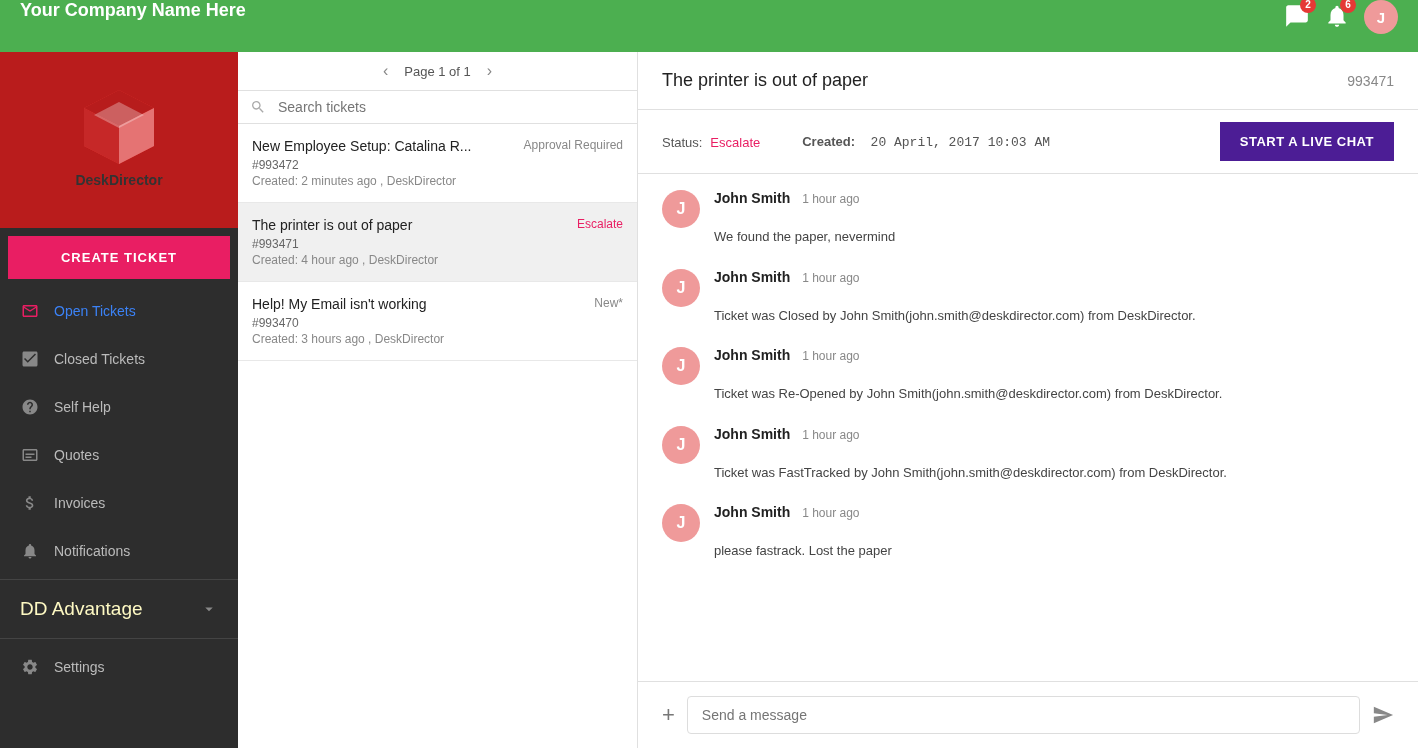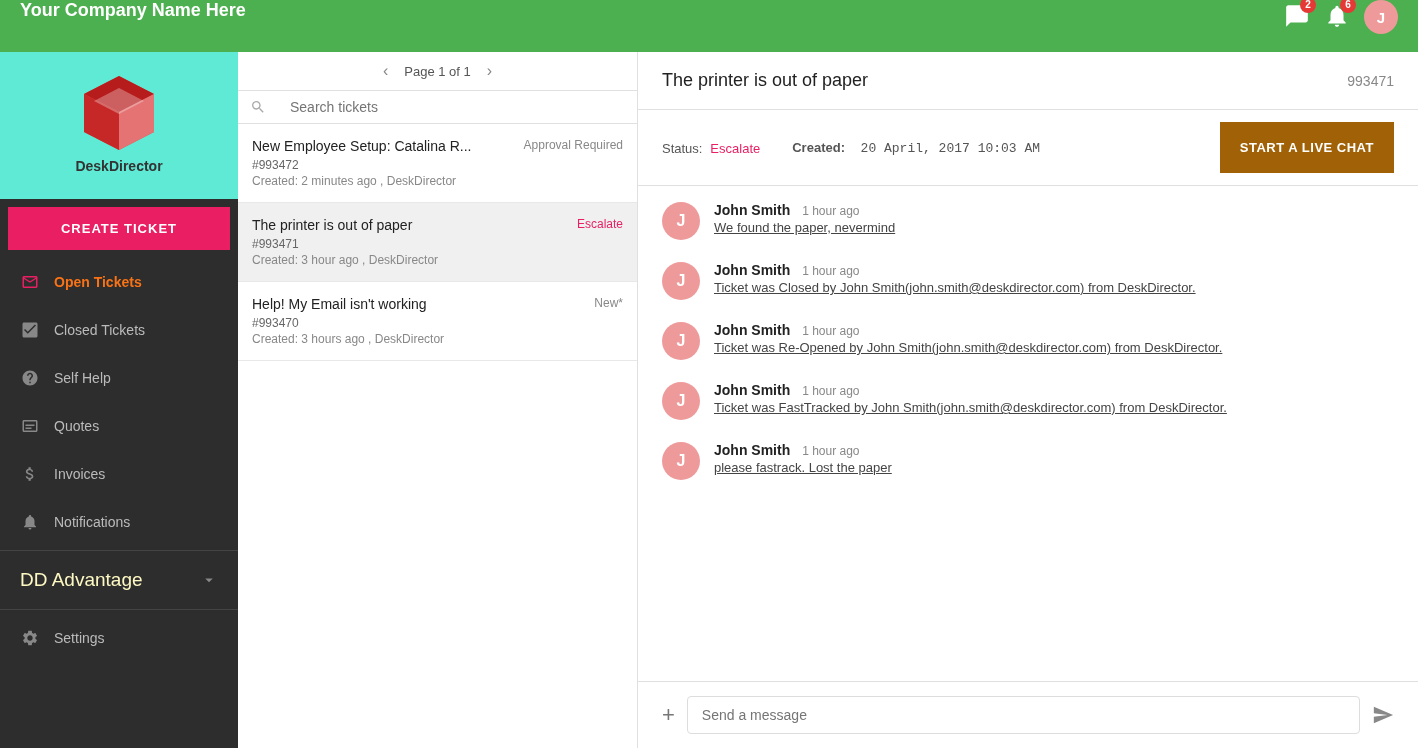--- a/index.html
+++ b/index.html
@@ -68,25 +68,25 @@
     
     .sidebar {
       width: 238px;
       background: #2d2d2d;
       display: flex;
       flex-direction: column;
       flex-shrink: 0;
       overflow-y: auto;
     }
     .logo-area {
-      background: #5eead4;
+      background: #b91c1c;
       display: flex;
       align-items: center;
       justify-content: center;
-      height: 147px;
+      height: 176px;
       flex-shrink: 0;
     }
     .logo-svg {
       width: 140px;
       height: 140px;
     }
     .create-ticket-btn {
       background: #e91e63;
       color: white;
       border: none;
@@ -106,21 +106,21 @@
     }
     .sidebar-item {
       display: flex;
       align-items: center;
       gap: 14px;
       padding: 14px 20px;
       color: #bbb;
       cursor: pointer;
       transition: background 0.2s;
     }
-    .sidebar-item.active { color: #f97316; font-weight: bold; }
+    .sidebar-item.active { color: #3b82f6; }
     .sidebar-item-label { font-size: 14px; }
     .sidebar-icon { width: 20px; height: 20px; flex-shrink: 0; display: flex; align-items: center; justify-content: center; }
     .sidebar-divider { border: none; border-top: 1px solid #444; margin: 4px 0; }
     .dd-advantage {
       display: flex;
       align-items: center;
       padding: 14px 20px;
       color: #bbb;
       cursor: pointer;
       gap: 10px;
@@ -153,21 +153,21 @@
       color: #888;
       font-size: 16px;
       display: flex;
       align-items: center;
     }
     .search-bar {
       display: flex;
       align-items: center;
       padding: 8px 12px;
       border-bottom: 1px solid #e0e0e0;
-      gap: 24px;
+      gap: 12px;
     }
     .search-bar input {
       border: none;
       outline: none;
       flex: 1;
       font-size: 14px;
       color: #555;
     }
     .ticket-list { overflow-y: auto; flex: 1; }
     .ticket-item {
@@ -208,31 +208,31 @@
       justify-content: space-between;
       padding: 18px 24px;
       border-bottom: 1px solid #e0e0e0;
       flex-shrink: 0;
     }
     .detail-title { font-size: 18px; color: #222; font-weight: 500; }
     .detail-ticket-num { font-size: 14px; color: #888; }
     .detail-status-bar {
       display: flex;
       align-items: center;
-      gap: 32px;
+      gap: 42px;
       padding: 12px 24px;
       border-bottom: 1px solid #e0e0e0;
       flex-shrink: 0;
     }
     .live-chat-btn {
       margin-left: auto;
-      background: #a16207;
+      background: #4c1d95;
       color: white;
       border: none;
-      padding: 18px 20px;
+      padding: 12px 20px;
       font-size: 13px;
       font-weight: bold;
       letter-spacing: 0.5px;
       cursor: pointer;
     }
     .messages-area {
       flex: 1;
       overflow-y: auto;
       padding: 16px 24px;
     }
@@ -250,21 +250,21 @@
       display: flex;
       align-items: center;
       justify-content: center;
       font-weight: bold;
       font-size: 16px;
       flex-shrink: 0;
     }
     .message-body { flex: 1; }
     .message-author { font-weight: 600; font-size: 14px; color: #222; }
     .message-time { font-size: 12px; color: #888; margin-left: 8px; }
-    .message-text { font-size: 13px; color: #444; margin-top: 0; line-height: 1.5; text-decoration: underline; }
+    .message-text { font-size: 13px; color: #444; margin-top: 21px; line-height: 1.5; }
     .compose-area {
       border-top: 1px solid #e0e0e0;
       padding: 14px 24px;
       display: flex;
       align-items: center;
       gap: 12px;
       flex-shrink: 0;
     }
     .compose-plus {
       color: #777;
@@ -437,21 +437,21 @@
         <div class="ticket-num">#993472</div>
         <div class="ticket-meta">Created: 2 minutes ago , DeskDirector</div>
       </div>
 
       <div class="ticket-item selected">
         <div class="ticket-item-header">
           <span class="ticket-title">The printer is out of paper</span>
           <span class="ticket-badge escalate">Escalate</span>
         </div>
         <div class="ticket-num">#993471</div>
-        <div class="ticket-meta">Created: 3 hour ago , DeskDirector</div>
+        <div class="ticket-meta">Created: 4 hour ago , DeskDirector</div>
       </div>
 
       <div class="ticket-item">
         <div class="ticket-item-header">
           <span class="ticket-title">Help! My Email isn't working</span>
           <span class="ticket-badge new">New*</span>
         </div>
         <div class="ticket-num">#993470</div>
         <div class="ticket-meta">Created: 3 hours ago , DeskDirector</div>
       </div>

